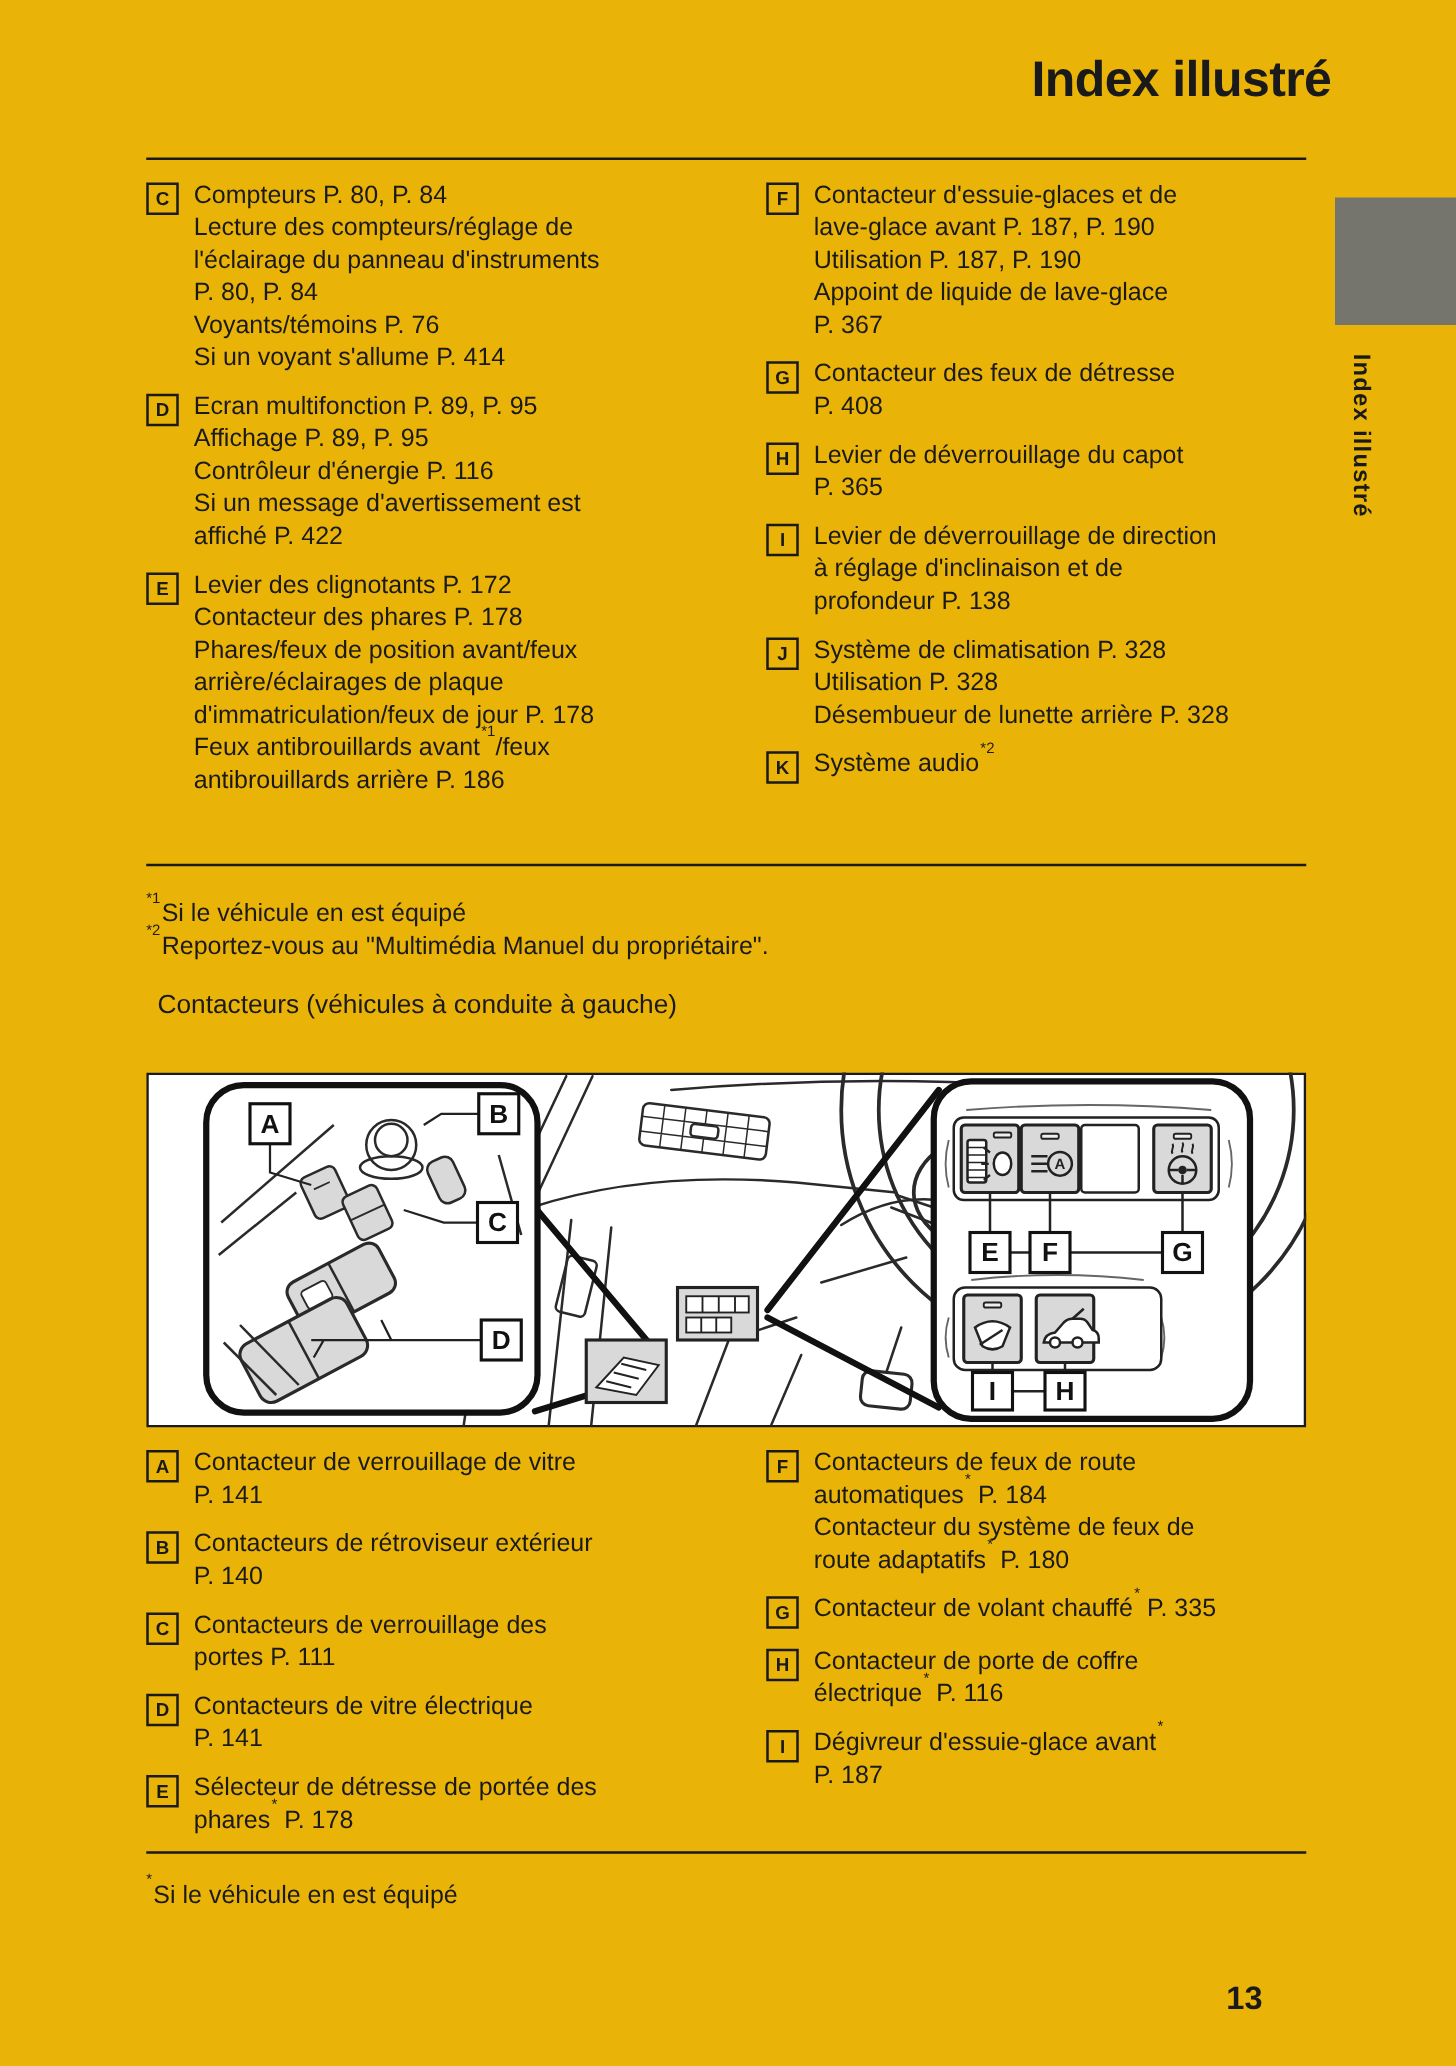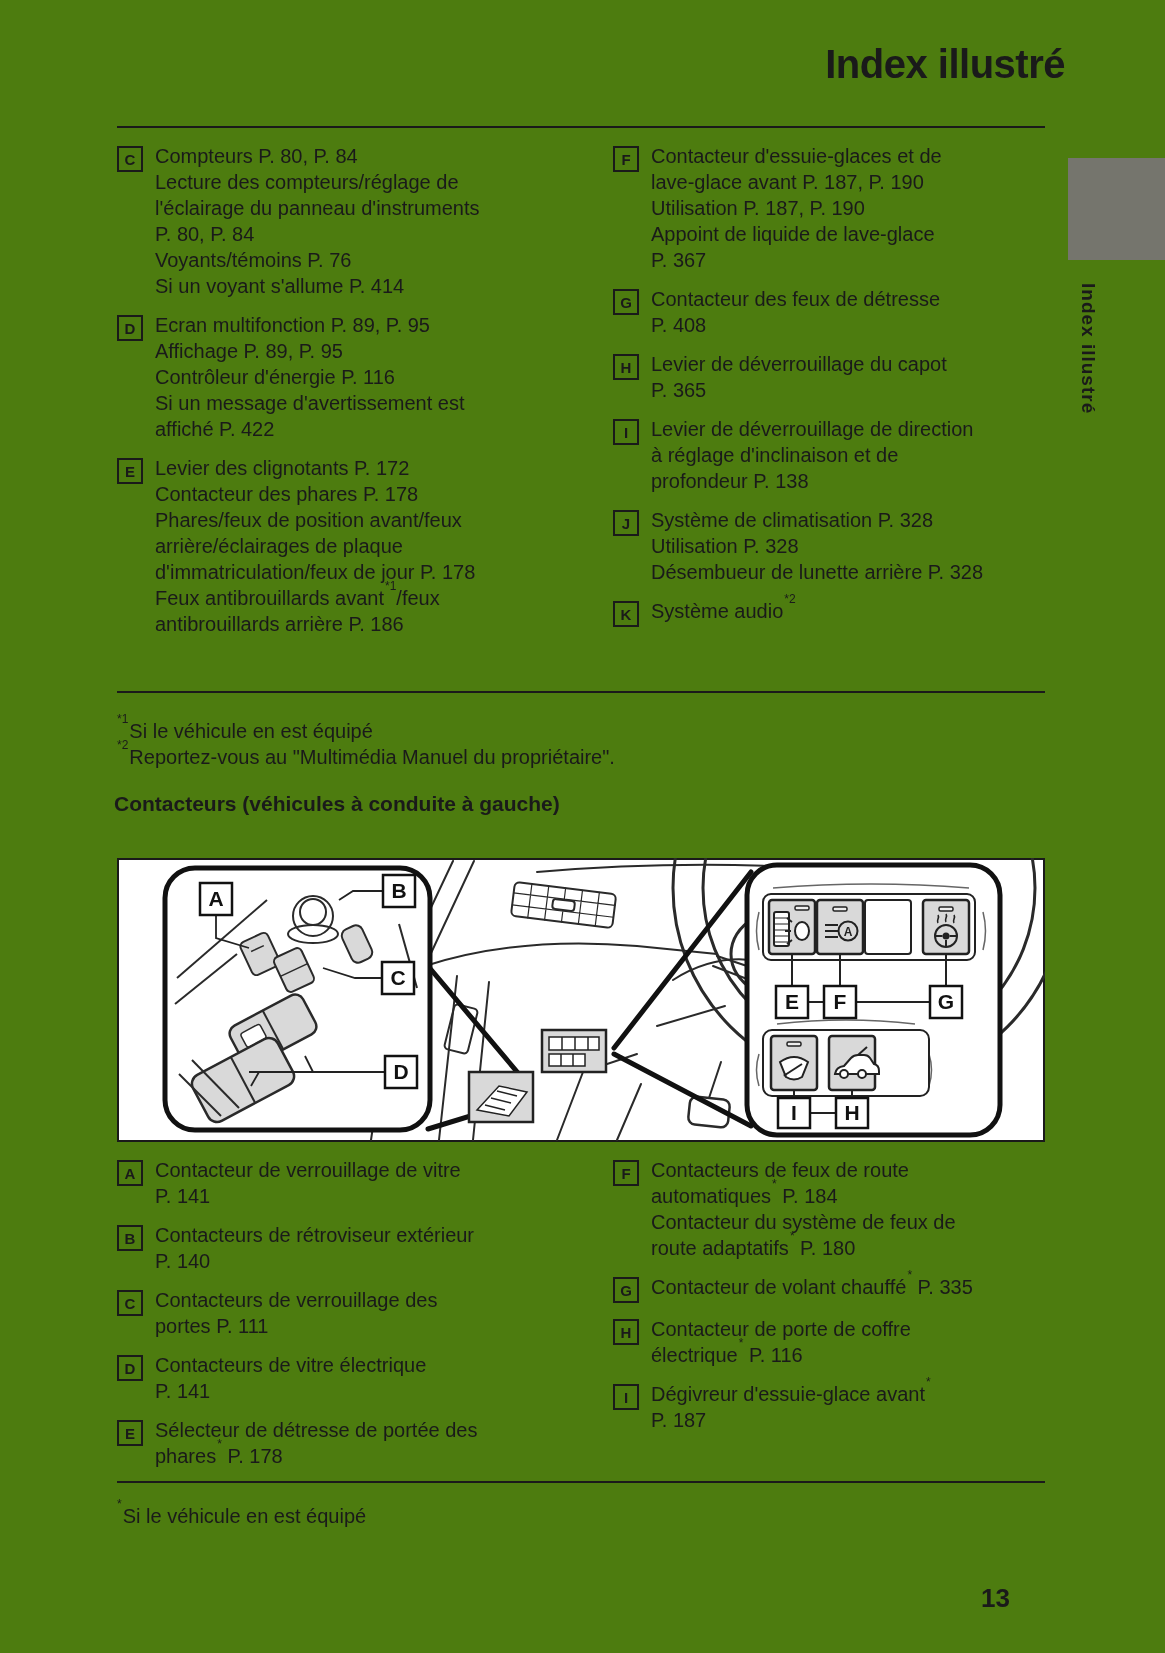--- a/index.html
+++ b/index.html
@@ -1,16 +1,16 @@
 <!DOCTYPE html>
 <html><head>
 <meta charset="utf-8">
 <style>
   html,body{margin:0;padding:0;background:#fff;}
-  .page{position:relative;width:1165px;height:1653px;background:#4d7c0f;
+  .page{position:relative;width:1165px;height:1653px;background:#eab308;
         font-family:"Liberation Sans",sans-serif;color:#1a1a1a;overflow:hidden;}
 
   .page-title{position:absolute;top:42px;right:100px;margin:0;
               font-size:40px;font-weight:700;letter-spacing:-0.5px;}
 
   .rule{position:absolute;left:117px;width:928px;height:0;border-top:2px solid #1a1a1a;}
   #rule-top{top:126px}
   #rule-mid{top:691px}
   #rule-bottom{top:1481px}
 
@@ -31,21 +31,21 @@
   .idx-body{font-size:20px;line-height:26px;}
   .idx-line{white-space:nowrap;}
   sup{font-size:12px;line-height:0;position:relative;top:-7px;margin-left:1px;}
 
   .fn{position:absolute;left:117px;margin:0;font-size:20px;line-height:26px;}
   #fn1{top:718px}
   #fn2{top:744px}
   #fn-bottom{top:1503px}
   .fn sup{top:-7px;margin:0 1px 0 0;}
 
-  .section-heading{position:absolute;left:114px;top:792px;margin:0;font-size:21px;font-weight:700;}
+  .section-heading{position:absolute;left:126px;top:792px;margin:0;font-size:21px;font-weight:400;}
 
   .diagram{position:absolute;left:117px;top:858px;width:928px;height:284px;}
   .diagram svg{display:block}
   .svg-letter{font-family:"Liberation Sans",sans-serif;font-size:21px;font-weight:700;fill:#111;}
   .svg-icon-letter{font-family:"Liberation Sans",sans-serif;font-size:12px;font-weight:700;fill:#222;}
 
   .page-number{position:absolute;top:1583px;right:155px;font-size:26px;font-weight:700;}
 </style>
 </head>
 <body>

